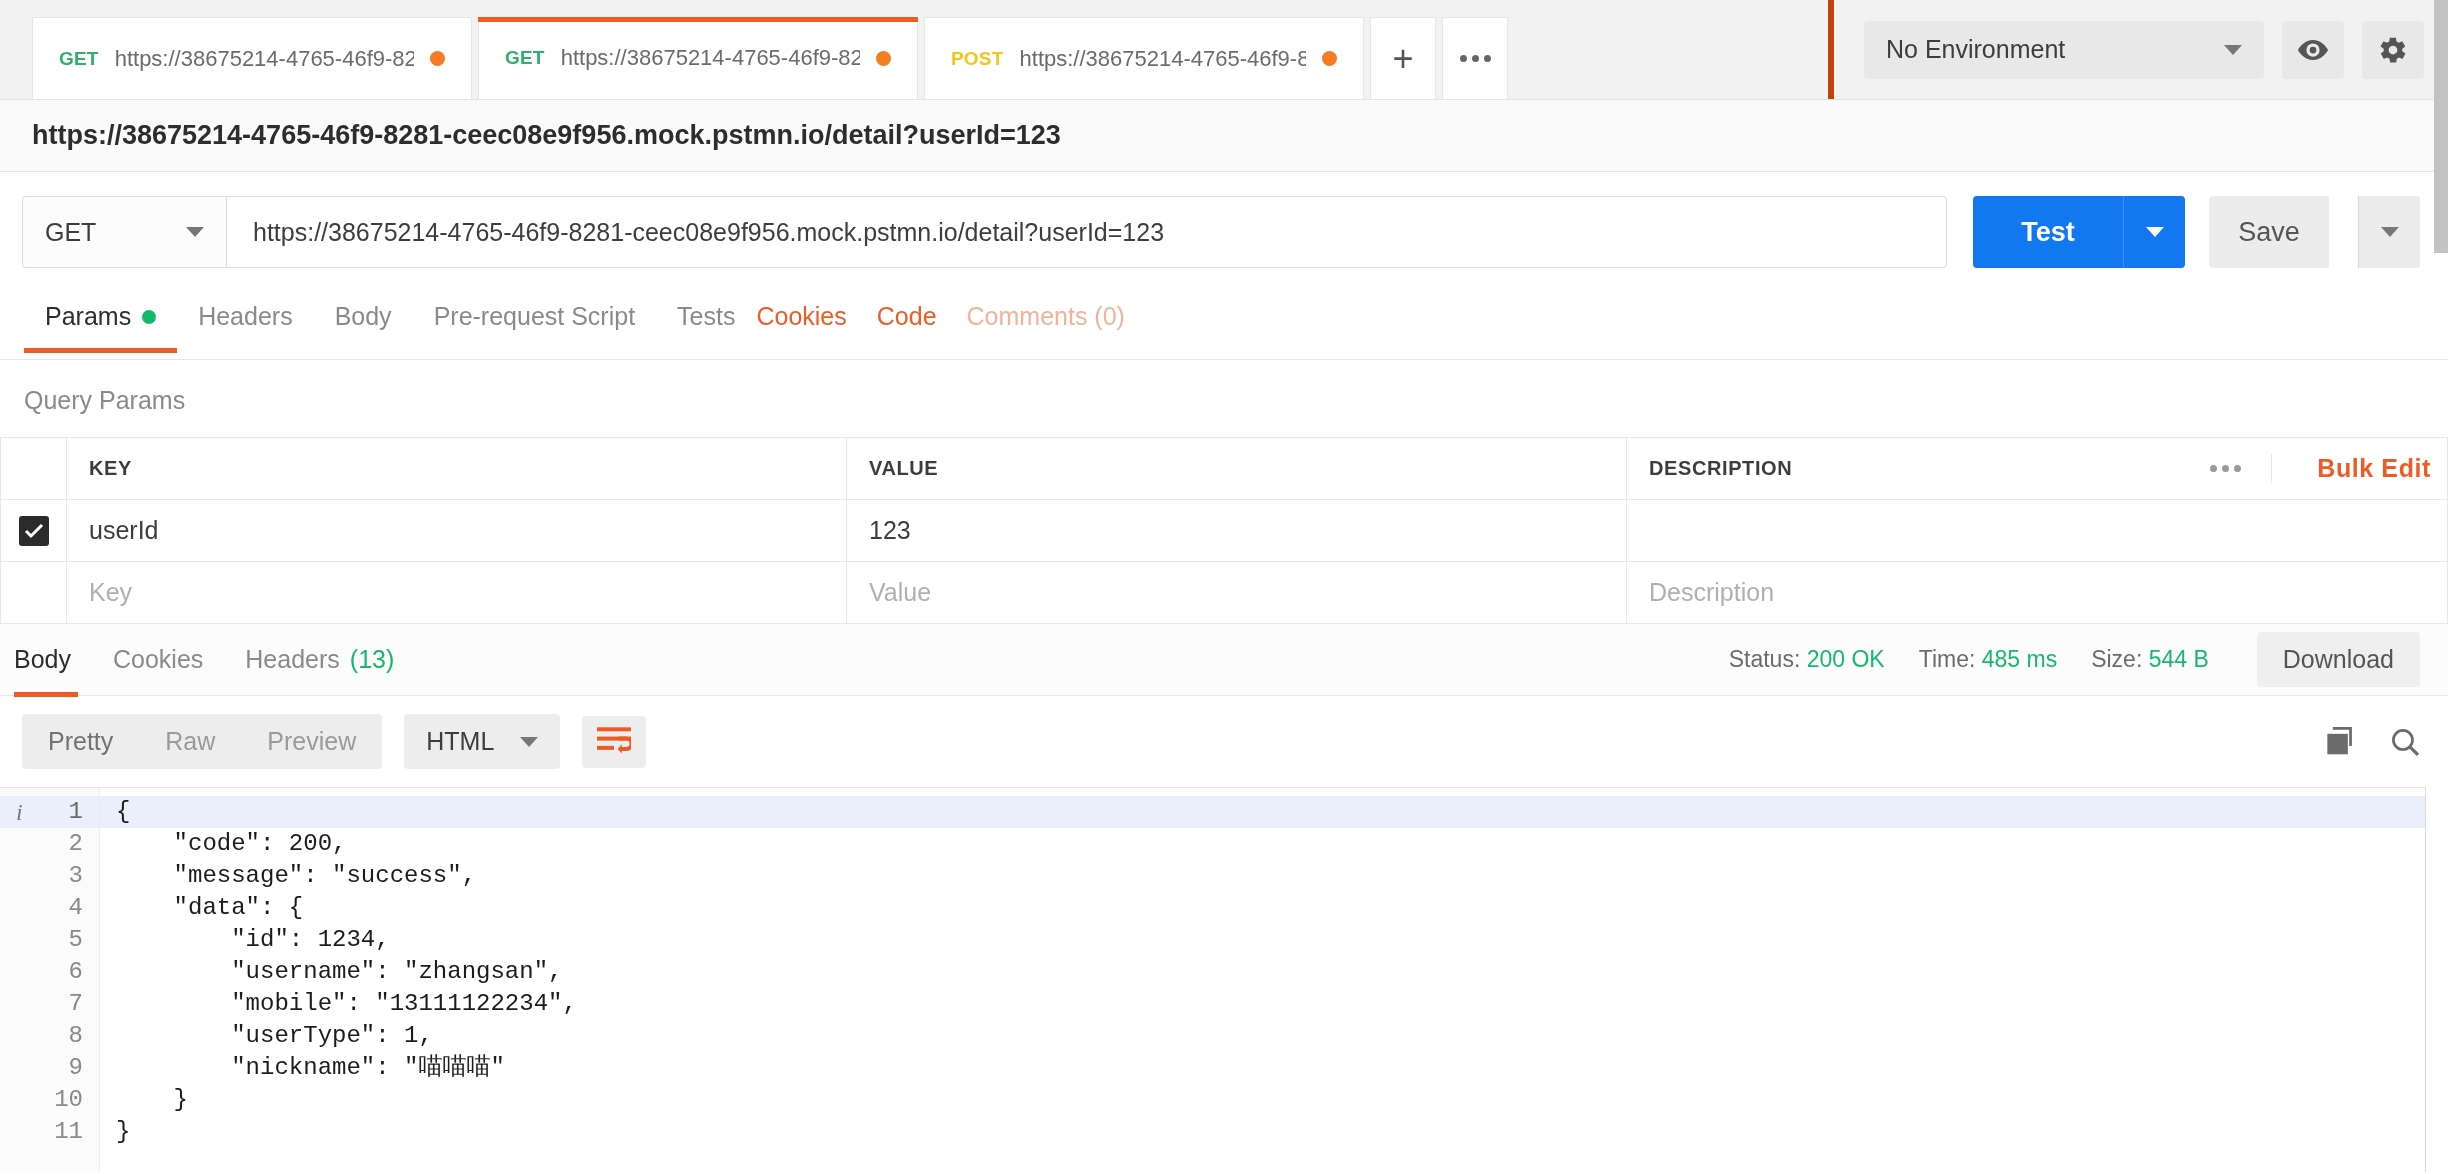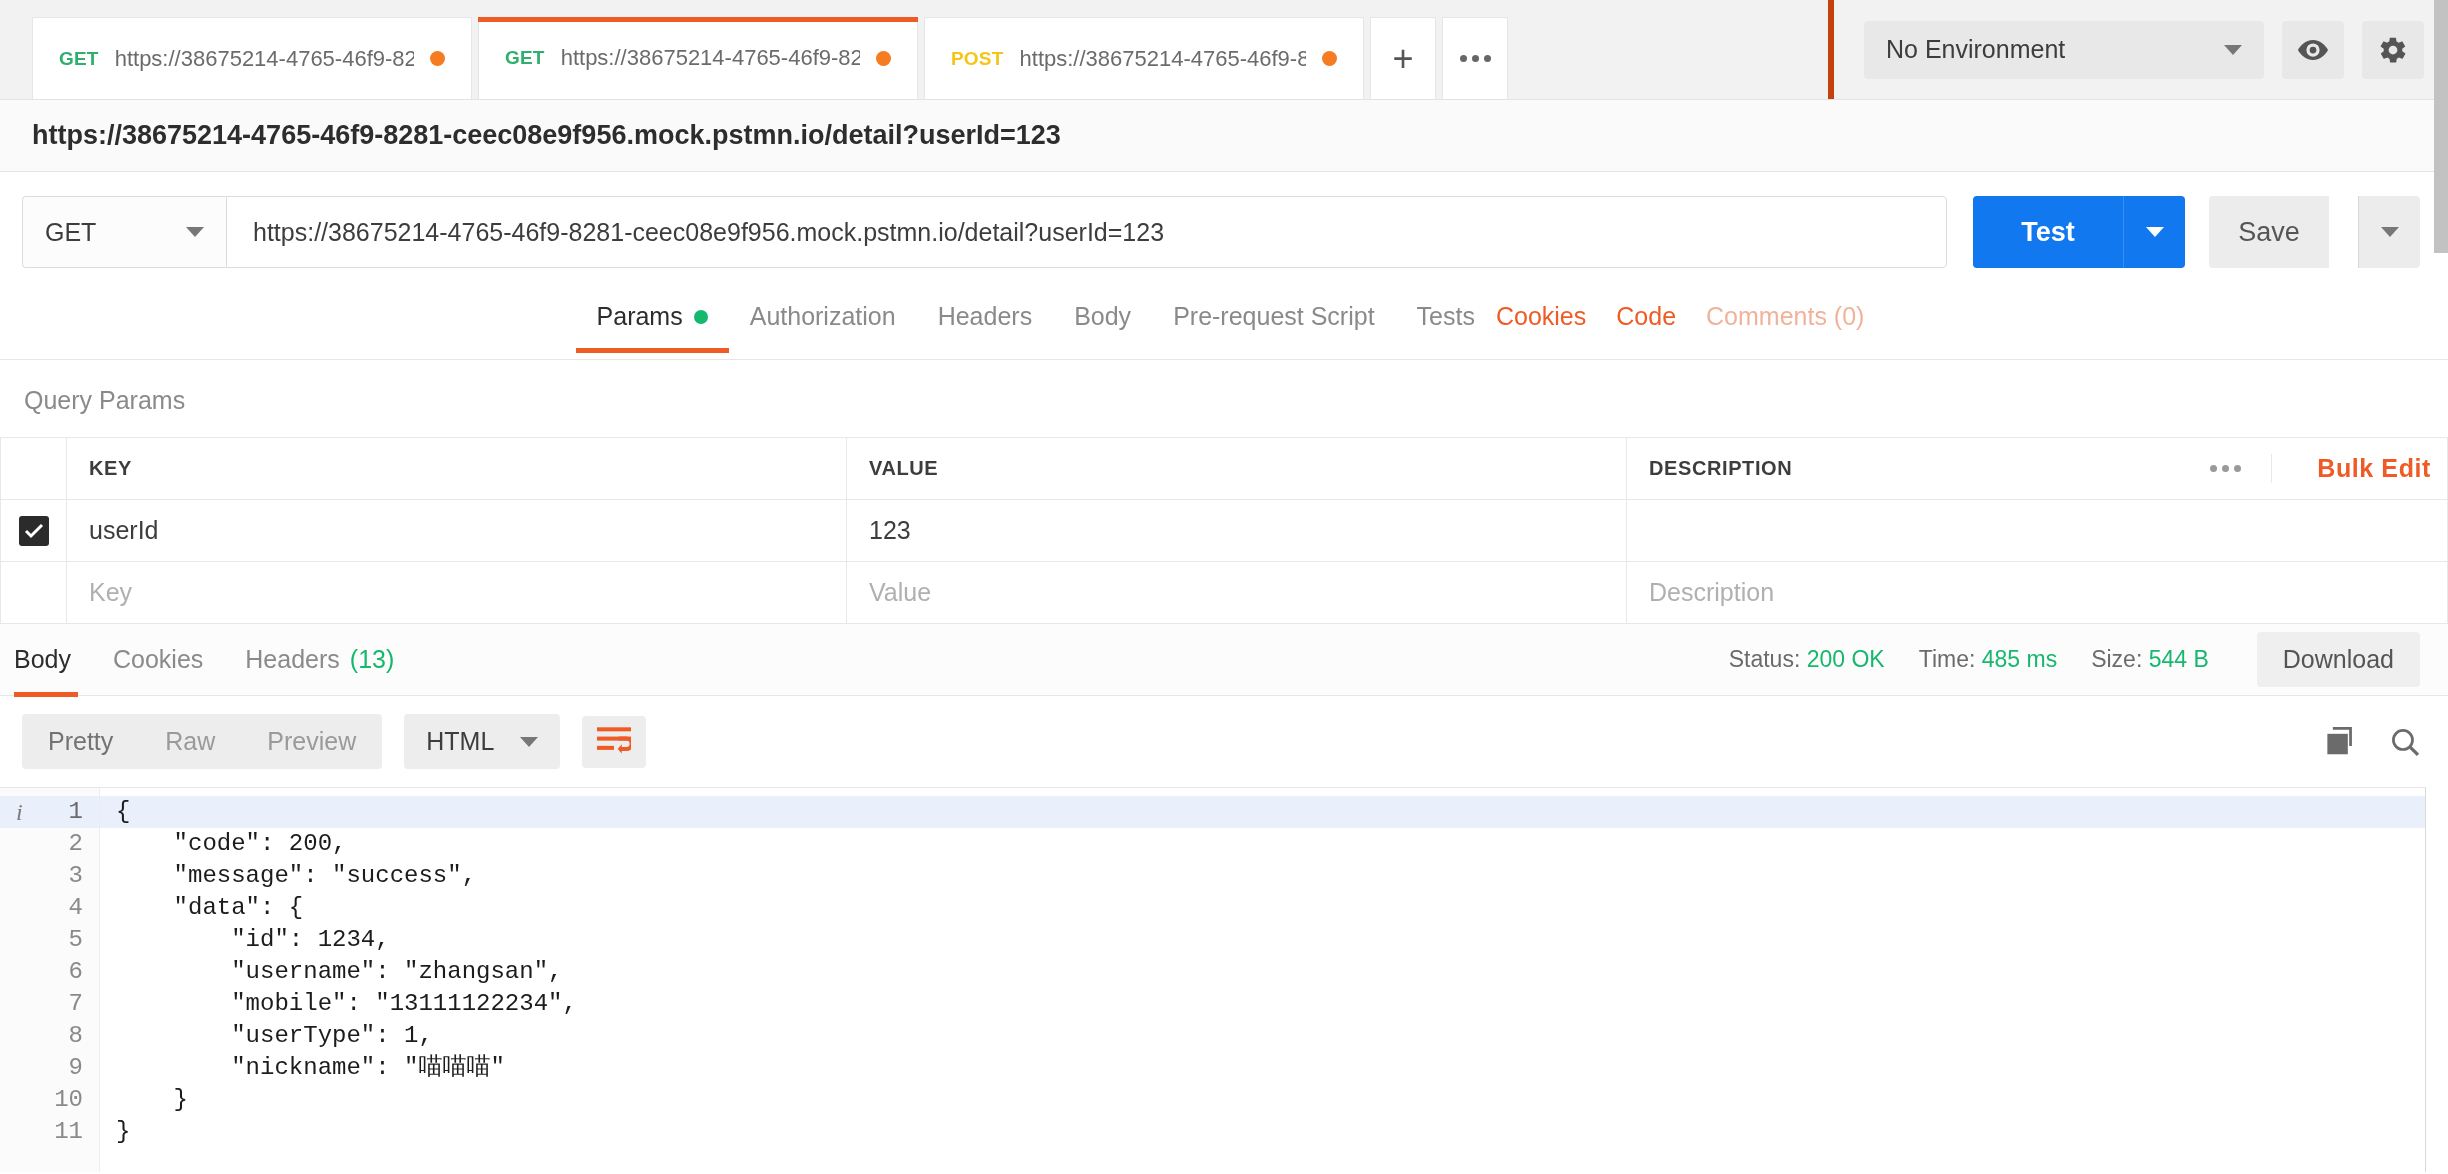--- a/index.html
+++ b/index.html
@@ -226,21 +226,21 @@
     border-left: 1px solid #d8d8d8;
     border-radius: 0 4px 4px 0;
     display: flex; align-items: center; justify-content: center;
     cursor: pointer;
   }
 
   
   .reqtabs-row {
     display: flex;
     align-items: center;
-    justify-content: center;
+    justify-content: flex-start;
     border-bottom: 1px solid #e6e6e6;
     padding: 0 32px 16px 0;
     height: 70px;
   }
   .reqtabs {
     display: flex;
     align-items: stretch;
     height: 70px;
     padding-left: 24px;
   }
@@ -564,23 +564,20 @@
       <span class="caret"></span>
     </div>
   </div>
 </div>
 
 <div class="reqtabs-row">
   <div class="reqtabs">
     <div class="rtab active">
       <span>Params</span>
       <span class="green-dot"></span>
-    </div>
-    <div class="rtab">
-      <span>Authorization</span>
     </div>
     <div class="rtab">
       <span>Headers</span>
     </div>
     <div class="rtab">
       <span>Body</span>
     </div>
     <div class="rtab">
       <span>Pre-request Script</span>
     </div>

